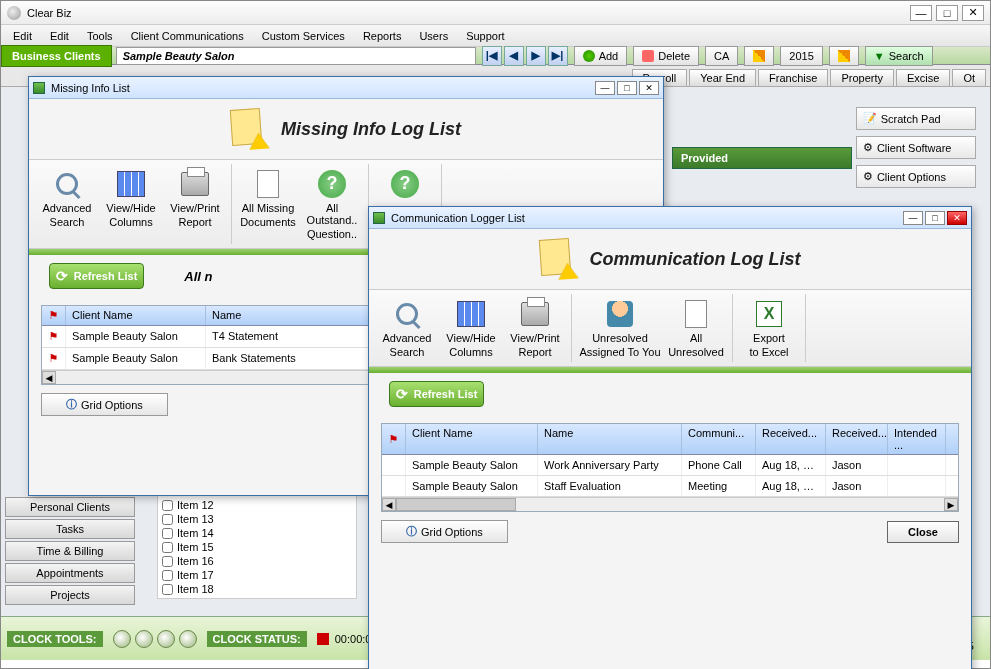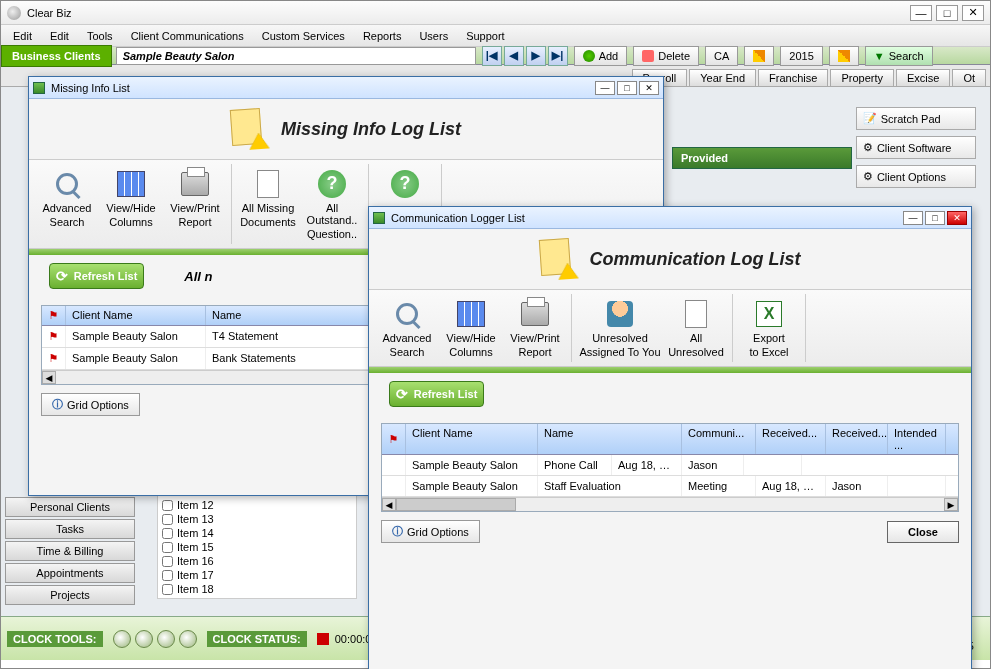--- a/index.html
+++ b/index.html
@@ -98,21 +98,21 @@
 .grid-row { display: flex; border-bottom: 1px solid #ddd; }
 .grid-row .cell { padding: 4px 6px; border-right: 1px solid #eee; overflow: hidden; white-space: nowrap; text-overflow: ellipsis; }
 .flag { width: 18px; display: flex; align-items: center; justify-content: center; }
 .flag::before { content: "⚑"; color: #c00; font-size: 11px; }
 .scroll-h { height: 14px; background: #eee; border-top: 1px solid #ccc; display: flex; }
 .scroll-h .thumb { width: 120px; background: #ccc; border: 1px solid #aaa; }
 .scroll-h .larrow, .scroll-h .rarrow { width: 14px; background: #ddd; border: 1px solid #aaa; text-align: center; font-size: 9px; line-height: 12px; }
 .scroll-h .track { flex: 1; }
 
 .grid-options { margin: 6px 12px 10px; display: flex; justify-content: space-between; align-items: center; }
-.opt-btn { background: linear-gradient(#fff,#e6e6e6); border: 1px solid #999; padding: 3px 10px; display: flex; align-items: center; gap: 4px; cursor: pointer; }
+.opt-btn { background: linear-gradient(#fff,#e6e6e6); border: 1px solid #999; padding: 3px 24px; display: flex; align-items: center; gap: 4px; cursor: pointer; }
 .opt-btn::before { content: "ⓘ"; color: #36a; font-weight: bold; }
 .close-btn { background: linear-gradient(#fff,#e6e6e6); border: 1px solid #666; padding: 4px 20px; font-weight: bold; cursor: pointer; }
 
 
 #dlg1 { left: 28px; top: 76px; width: 636px; height: 420px; }
 #dlg1 .grid .c-flag { width: 24px; }
 #dlg1 .grid .c-client { width: 140px; }
 #dlg1 .grid .c-name { flex: 1; }
 
 
@@ -451,20 +451,21 @@
       <div class="cell c-client">Client Name</div>
       <div class="cell c-name">Name</div>
       <div class="cell c-comm">Communi...</div>
       <div class="cell c-recv">Received...</div>
       <div class="cell c-recvby">Received...</div>
       <div class="cell c-intend">Intended ...</div>
     </div>
     <div class="grid-row">
       <div class="cell c-flag"></div>
       <div class="cell c-client">Sample Beauty Salon</div>
+      <div class="cell c-name">Work Anniversary Party</div>
       <div class="cell c-comm">Phone Call</div>
       <div class="cell c-recv">Aug 18, 20...</div>
       <div class="cell c-recvby">Jason</div>
       <div class="cell c-intend"></div>
     </div>
     <div class="grid-row">
       <div class="cell c-flag"></div>
       <div class="cell c-client">Sample Beauty Salon</div>
       <div class="cell c-name">Staff Evaluation</div>
       <div class="cell c-comm">Meeting</div>

